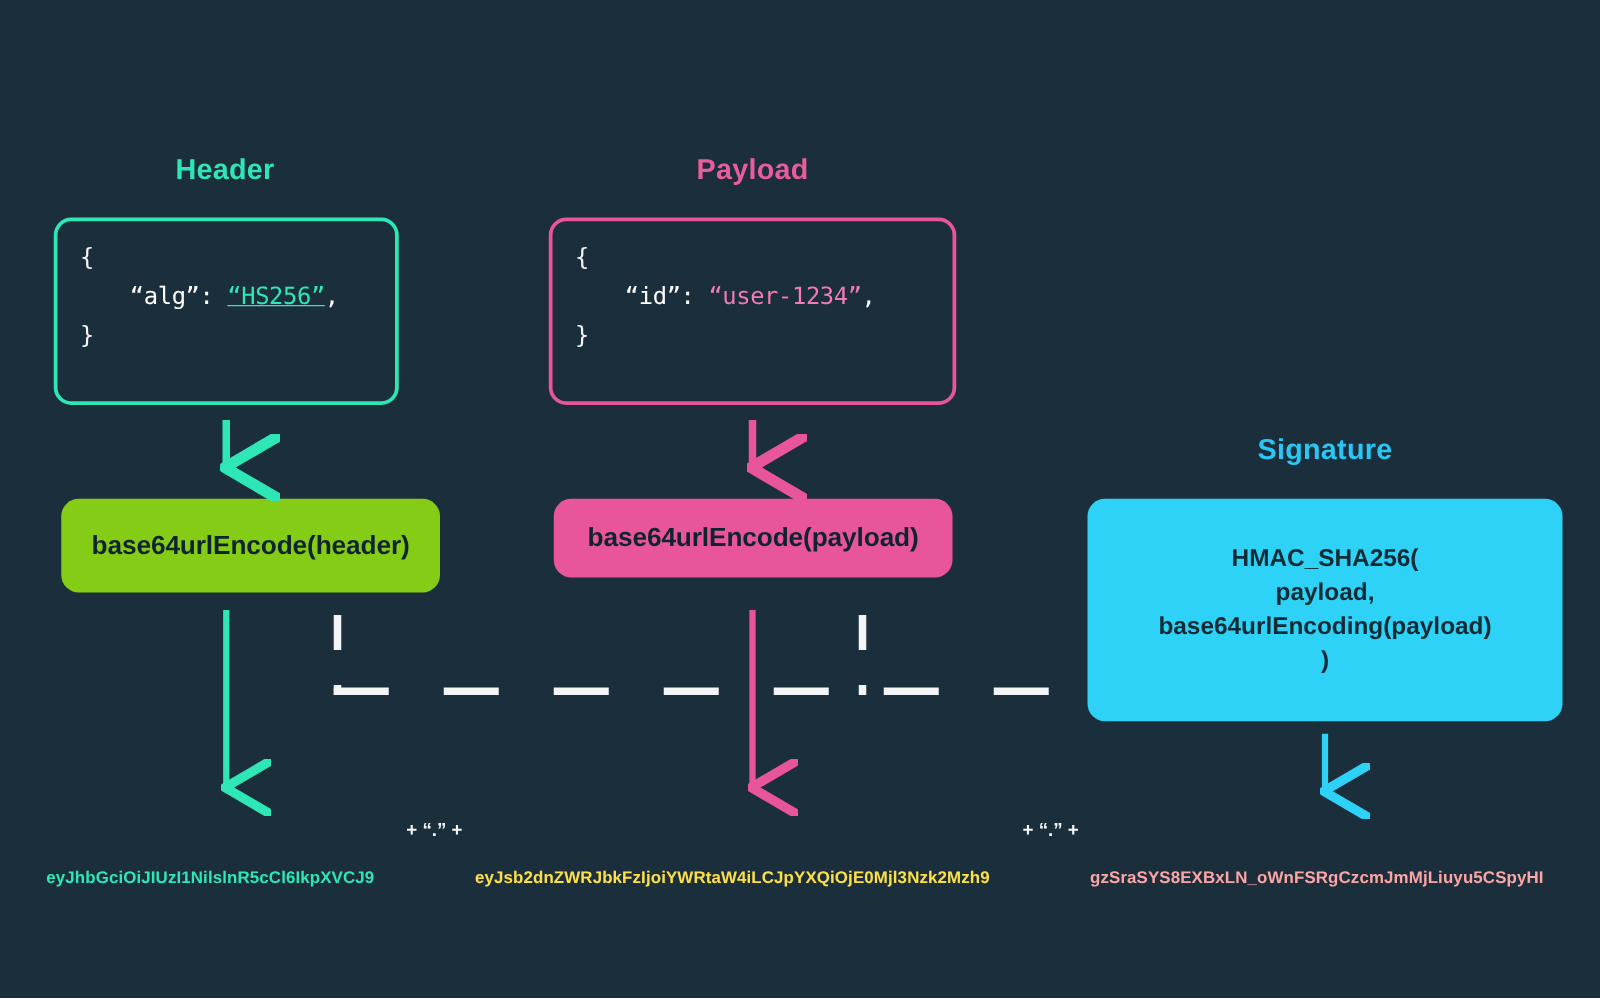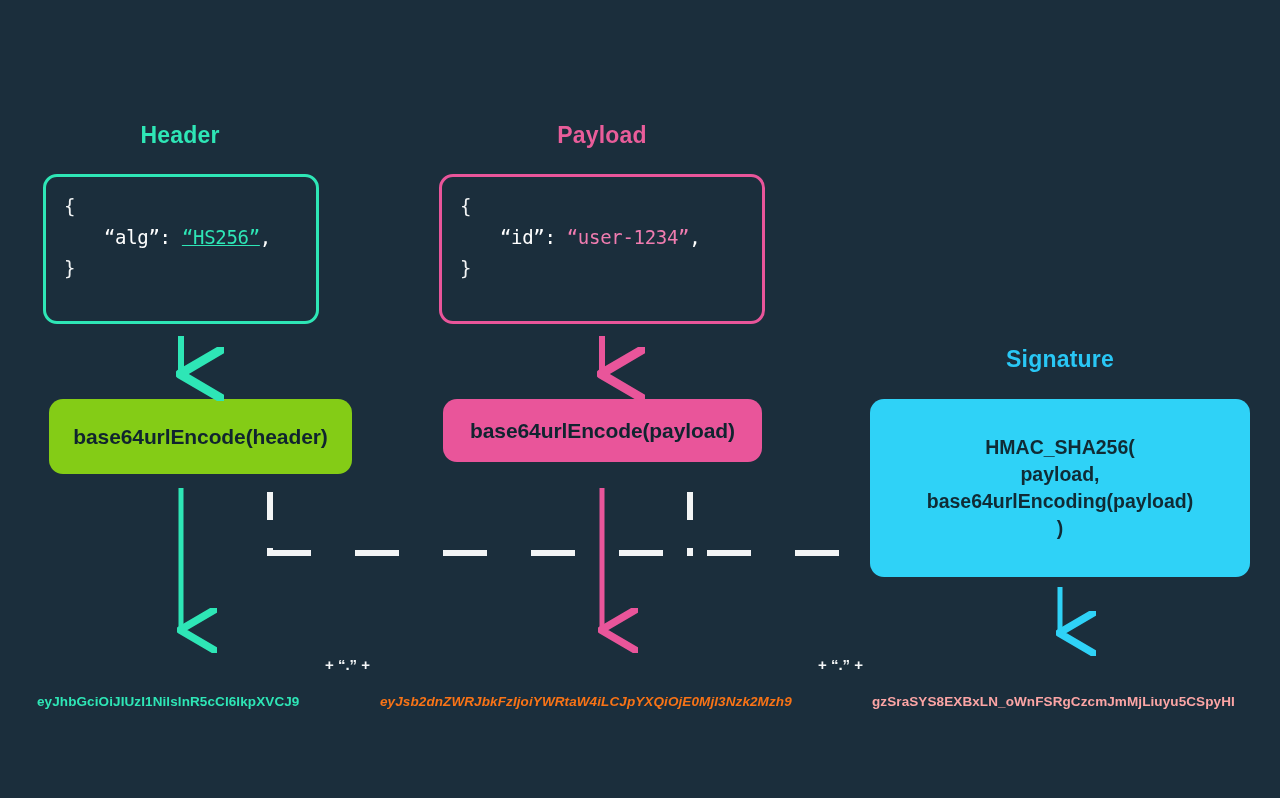--- a/index.html
+++ b/index.html
@@ -98,21 +98,21 @@
   .token {
     position: absolute;
     font-size: 13.5px;
     font-weight: bold;
     white-space: nowrap;
     letter-spacing: 0.1px;
     top: 658px;
     margin-top: 36px;
   }
   #token-header { left: 37px;  color: #2ee6b6; }
-  #token-payload{ left: 380px; color: #f97316; font-style: italic; }
+  #token-payload{ left: 380px; color: #fde047; }
   #token-signature { left: 872px; color: #fca5a5; }
 
   .joiner {
     position: absolute;
     top: 656px;
     font-size: 15px;
     font-weight: bold;
     color: #f4f6f7;
     white-space: nowrap;
   }

